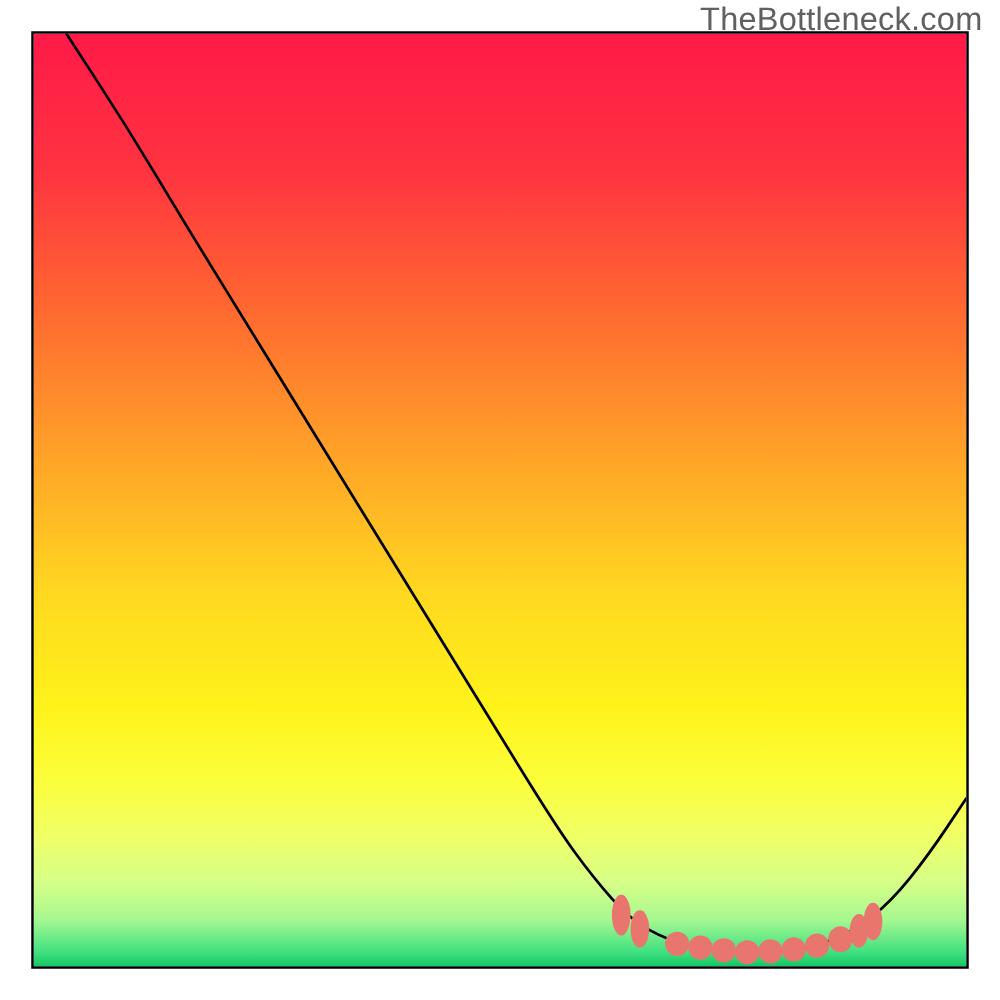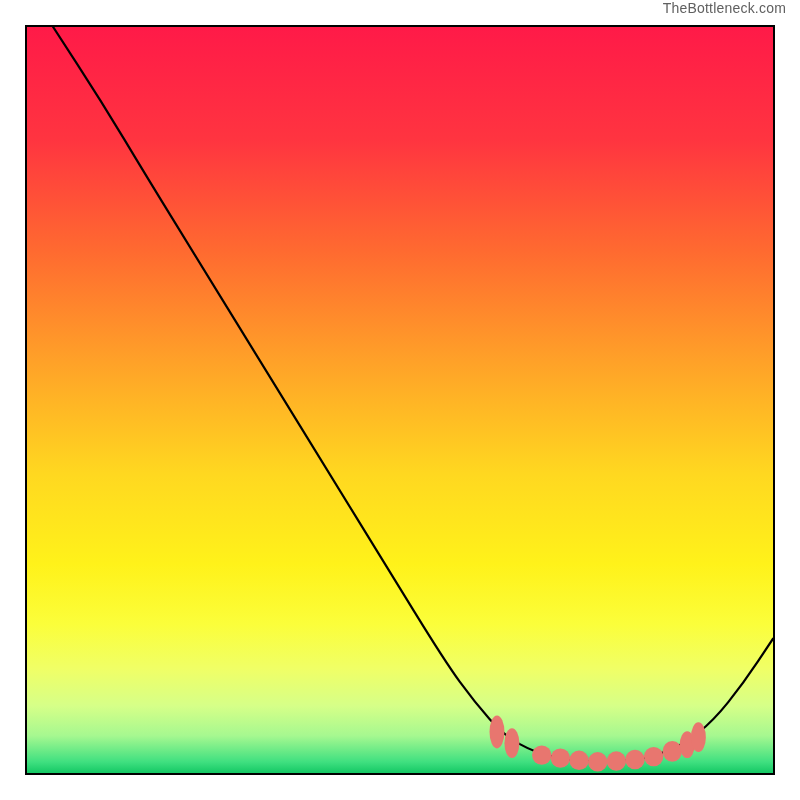--- a/index.html
+++ b/index.html
@@ -8,21 +8,21 @@
     position: relative;
     width: 800px;
     height: 800px;
     background: #fff;
   }
   .watermark {
     position: absolute;
     top: 0;
     right: 14px;
     font-family: Arial, Helvetica, sans-serif;
-    font-size: 14px;
+    font-size: 26px;
     color: #606060;
     font-weight: 400;
     letter-spacing: 0.2px;
   }
   .plot-area {
     position: absolute;
     left: 25px;
     top: 25px;
     width: 750px;
     height: 750px;

